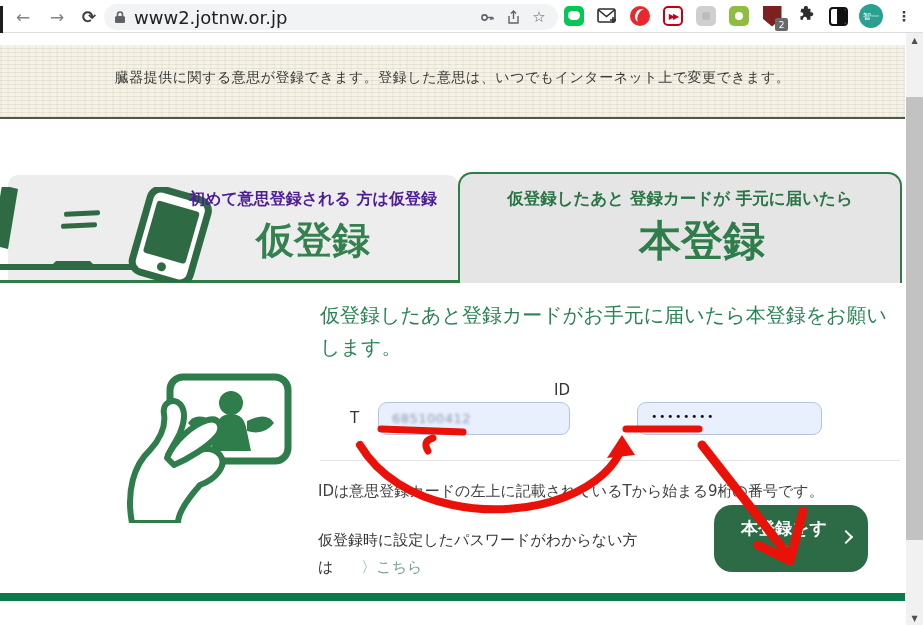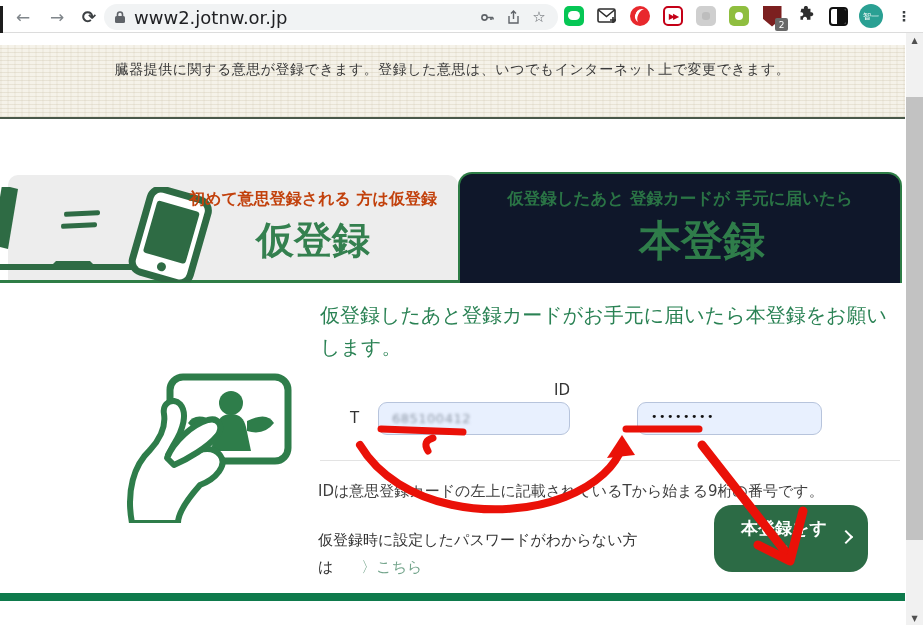--- a/index.html
+++ b/index.html
@@ -49,32 +49,32 @@
 
   
   .page { position:relative; width:923px; height:592px; background:#fff; }
   .title-clip { position:absolute; left:0; top:0; width:905px; height:12px; overflow:hidden; text-align:center; }
   .title-clip span { display:inline-block; margin-top:-19px; font-size:30px; font-weight:bold; color:#2e7d46; letter-spacing:2px; }
   .banner { position:absolute; left:0; top:12px; width:905px; height:74px;
     background:
       repeating-linear-gradient(0deg, rgba(197,186,160,.28) 0 1px, transparent 1px 4px),
       repeating-linear-gradient(90deg, rgba(197,186,160,.12) 0 2px, transparent 2px 7px),
       #f5f2e9;
-    border-bottom:2px solid #49584a; text-align:center; padding-top:16px; }
+    border-bottom:2px solid #49584a; text-align:center; padding-top:24px; }
   .banner p { font-size:14px; color:#3a3a3a; letter-spacing:.5px; }
 
   
   .tabs { position:absolute; left:0; top:139px; width:905px; height:111px; }
   .tab-left { position:absolute; left:8px; top:3px; width:450px; height:105px;
     background:#ededed; border-radius:10px 10px 0 0; }
   .tab-underline { position:absolute; left:0; top:108px; width:458px; height:3px; background:#2e7d46; }
   .tab-left .txt { position:absolute; left:165px; top:14px; width:280px; text-align:center; }
-  .tab-sub { font-size:16px; font-weight:bold; color:#c2410c; }
+  .tab-sub { font-size:16px; font-weight:bold; color:#4c1d95; }
   .tab-big { font-size:38px; font-weight:bold; color:#34804f; margin-top:5px; }
-  .tab-right { position:absolute; left:458px; top:0; width:444px; height:111px; background:#0f172a;
+  .tab-right { position:absolute; left:458px; top:0; width:444px; height:111px; background:#e5e5e5;
     border:2px solid #2e7d46; border-bottom:none; border-radius:14px 14px 0 0; text-align:center; padding-top:14px; }
   .tab-right .tab-sub { font-size:16.5px; color:#2a7445; }
   .tab-right .tab-big { font-size:42px; color:#2f7d4a; margin-top:3px;padding-left:44px; }
   .illu-laptop { position:absolute; left:-10px; top:12px; }
 
   
   .heading { position:absolute; left:320px; top:266px; width:575px; font-size:20px;
     font-weight:normal; color:#2a8254; line-height:1.6; }
   .fld-label { position:absolute; top:348px; font-size:15px; color:#333; text-align:right; }
   .lbl-id { left:378px; width:192px; }

